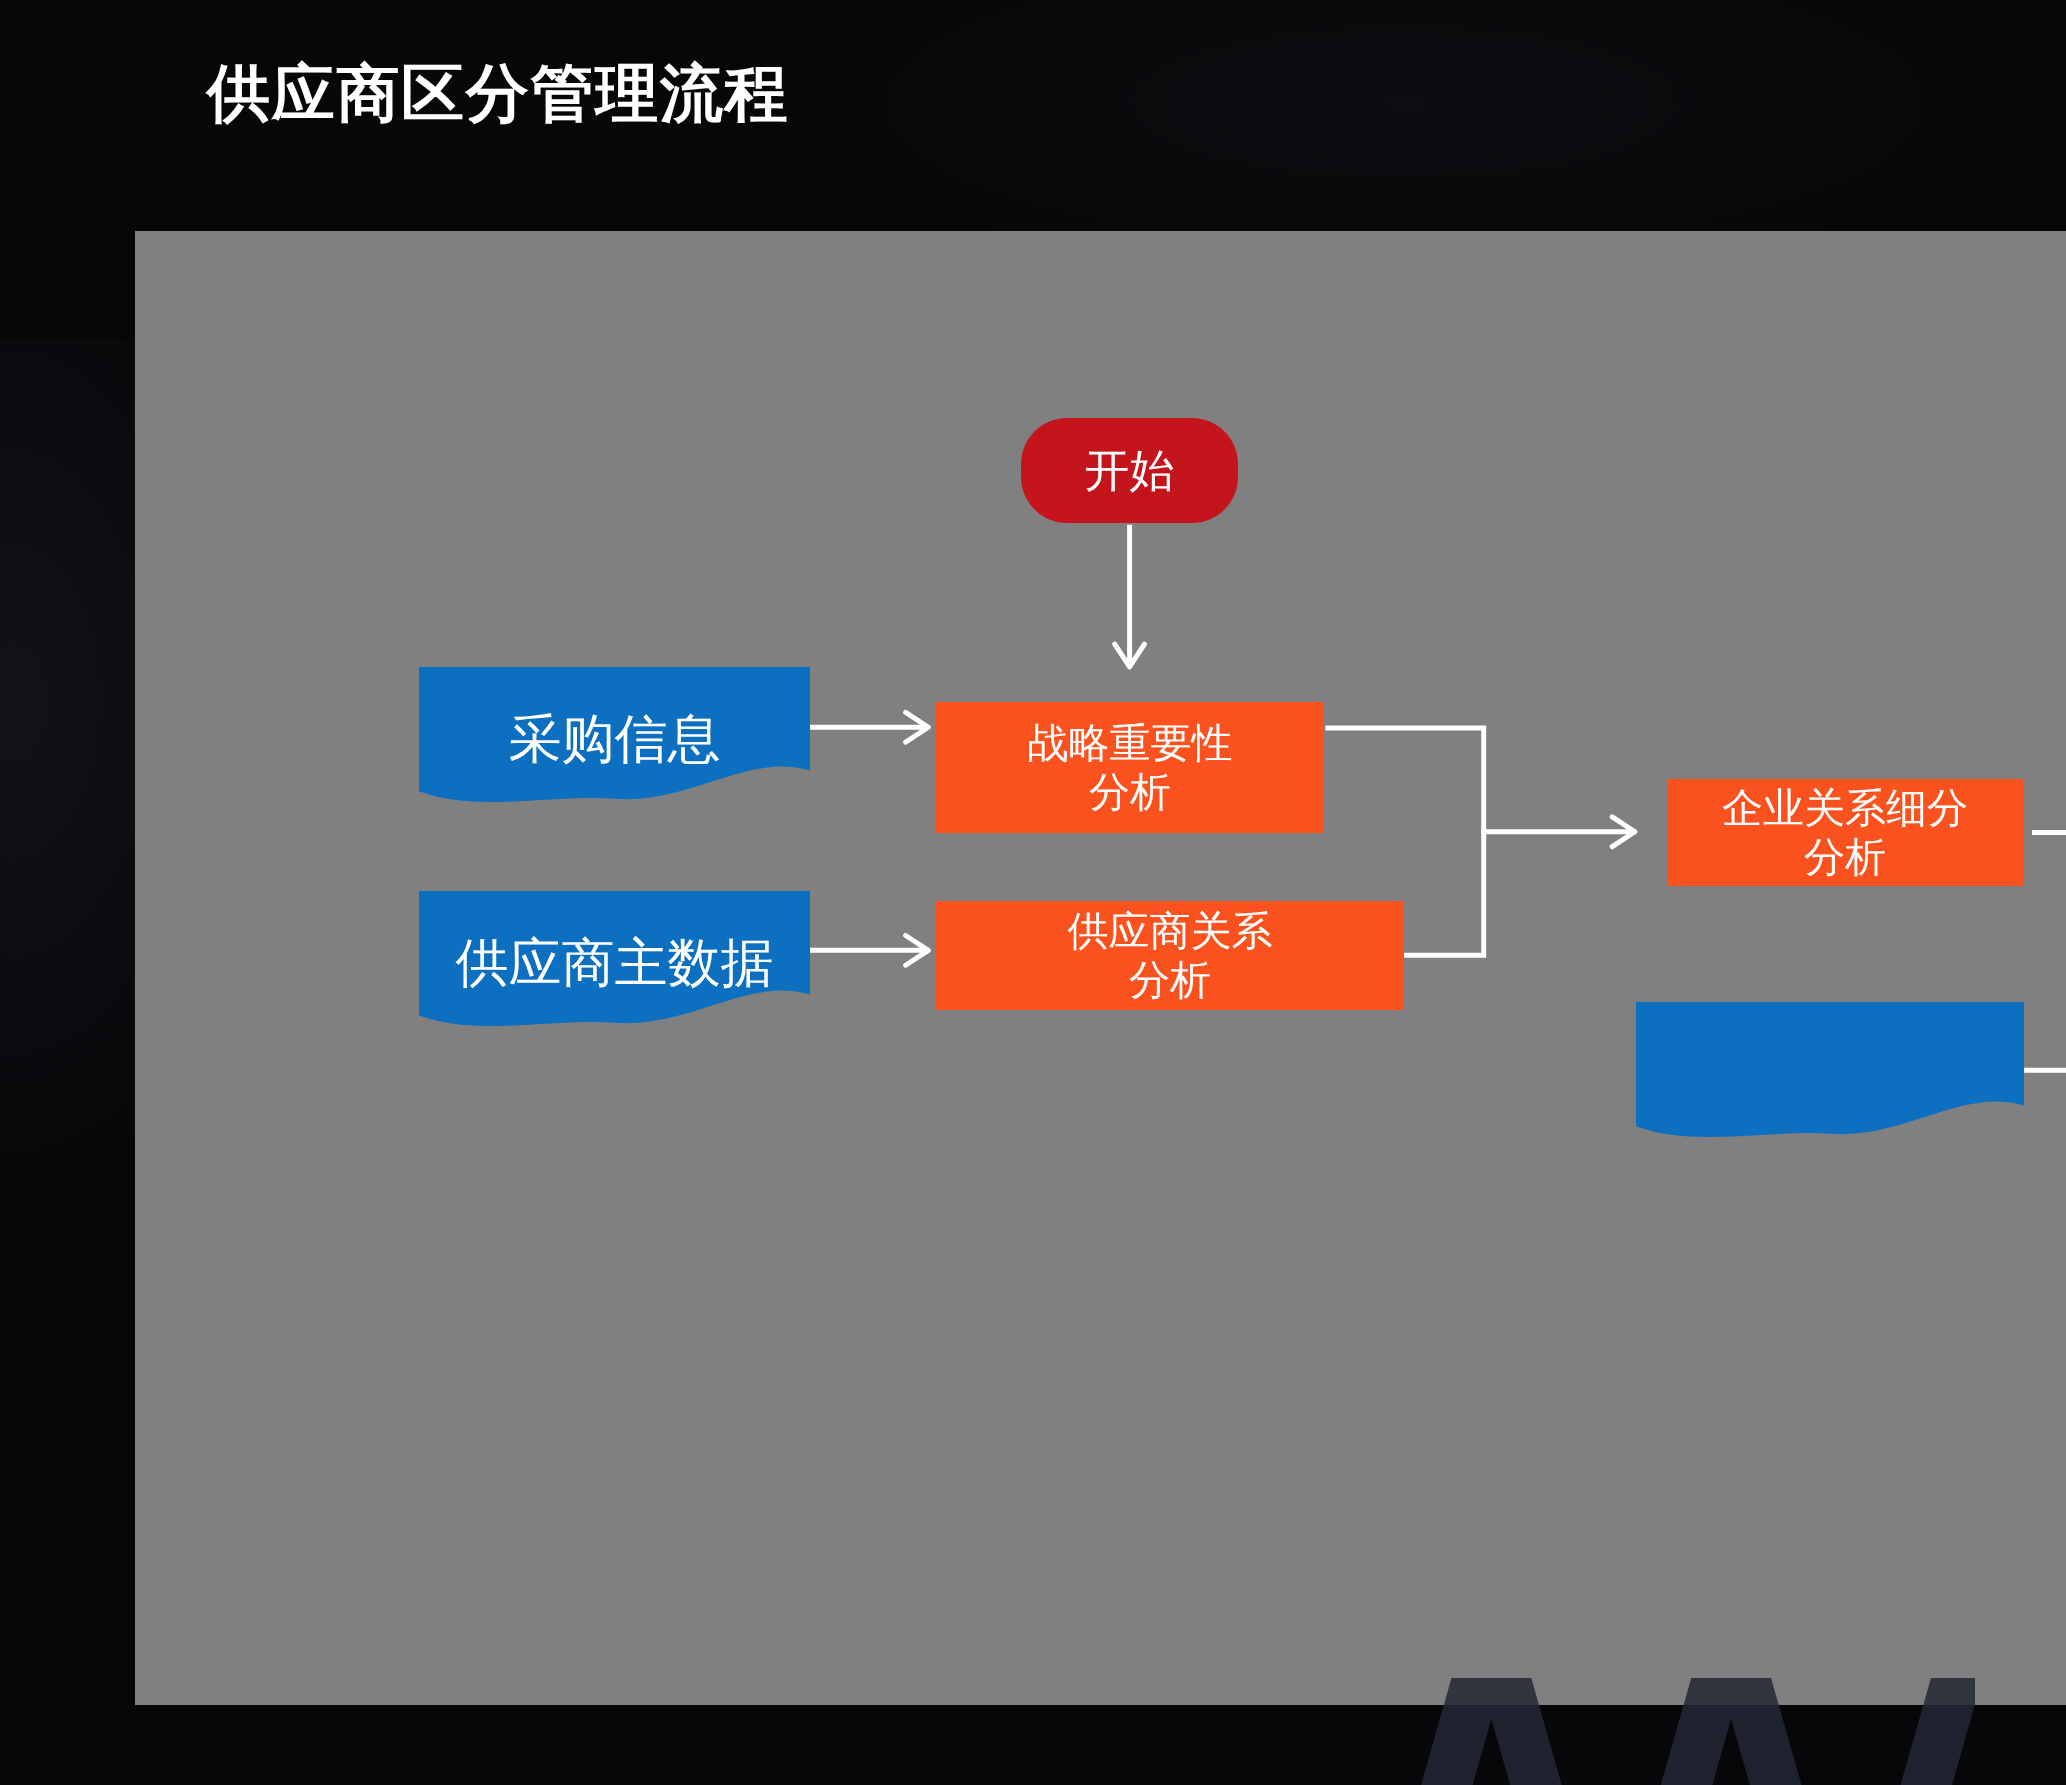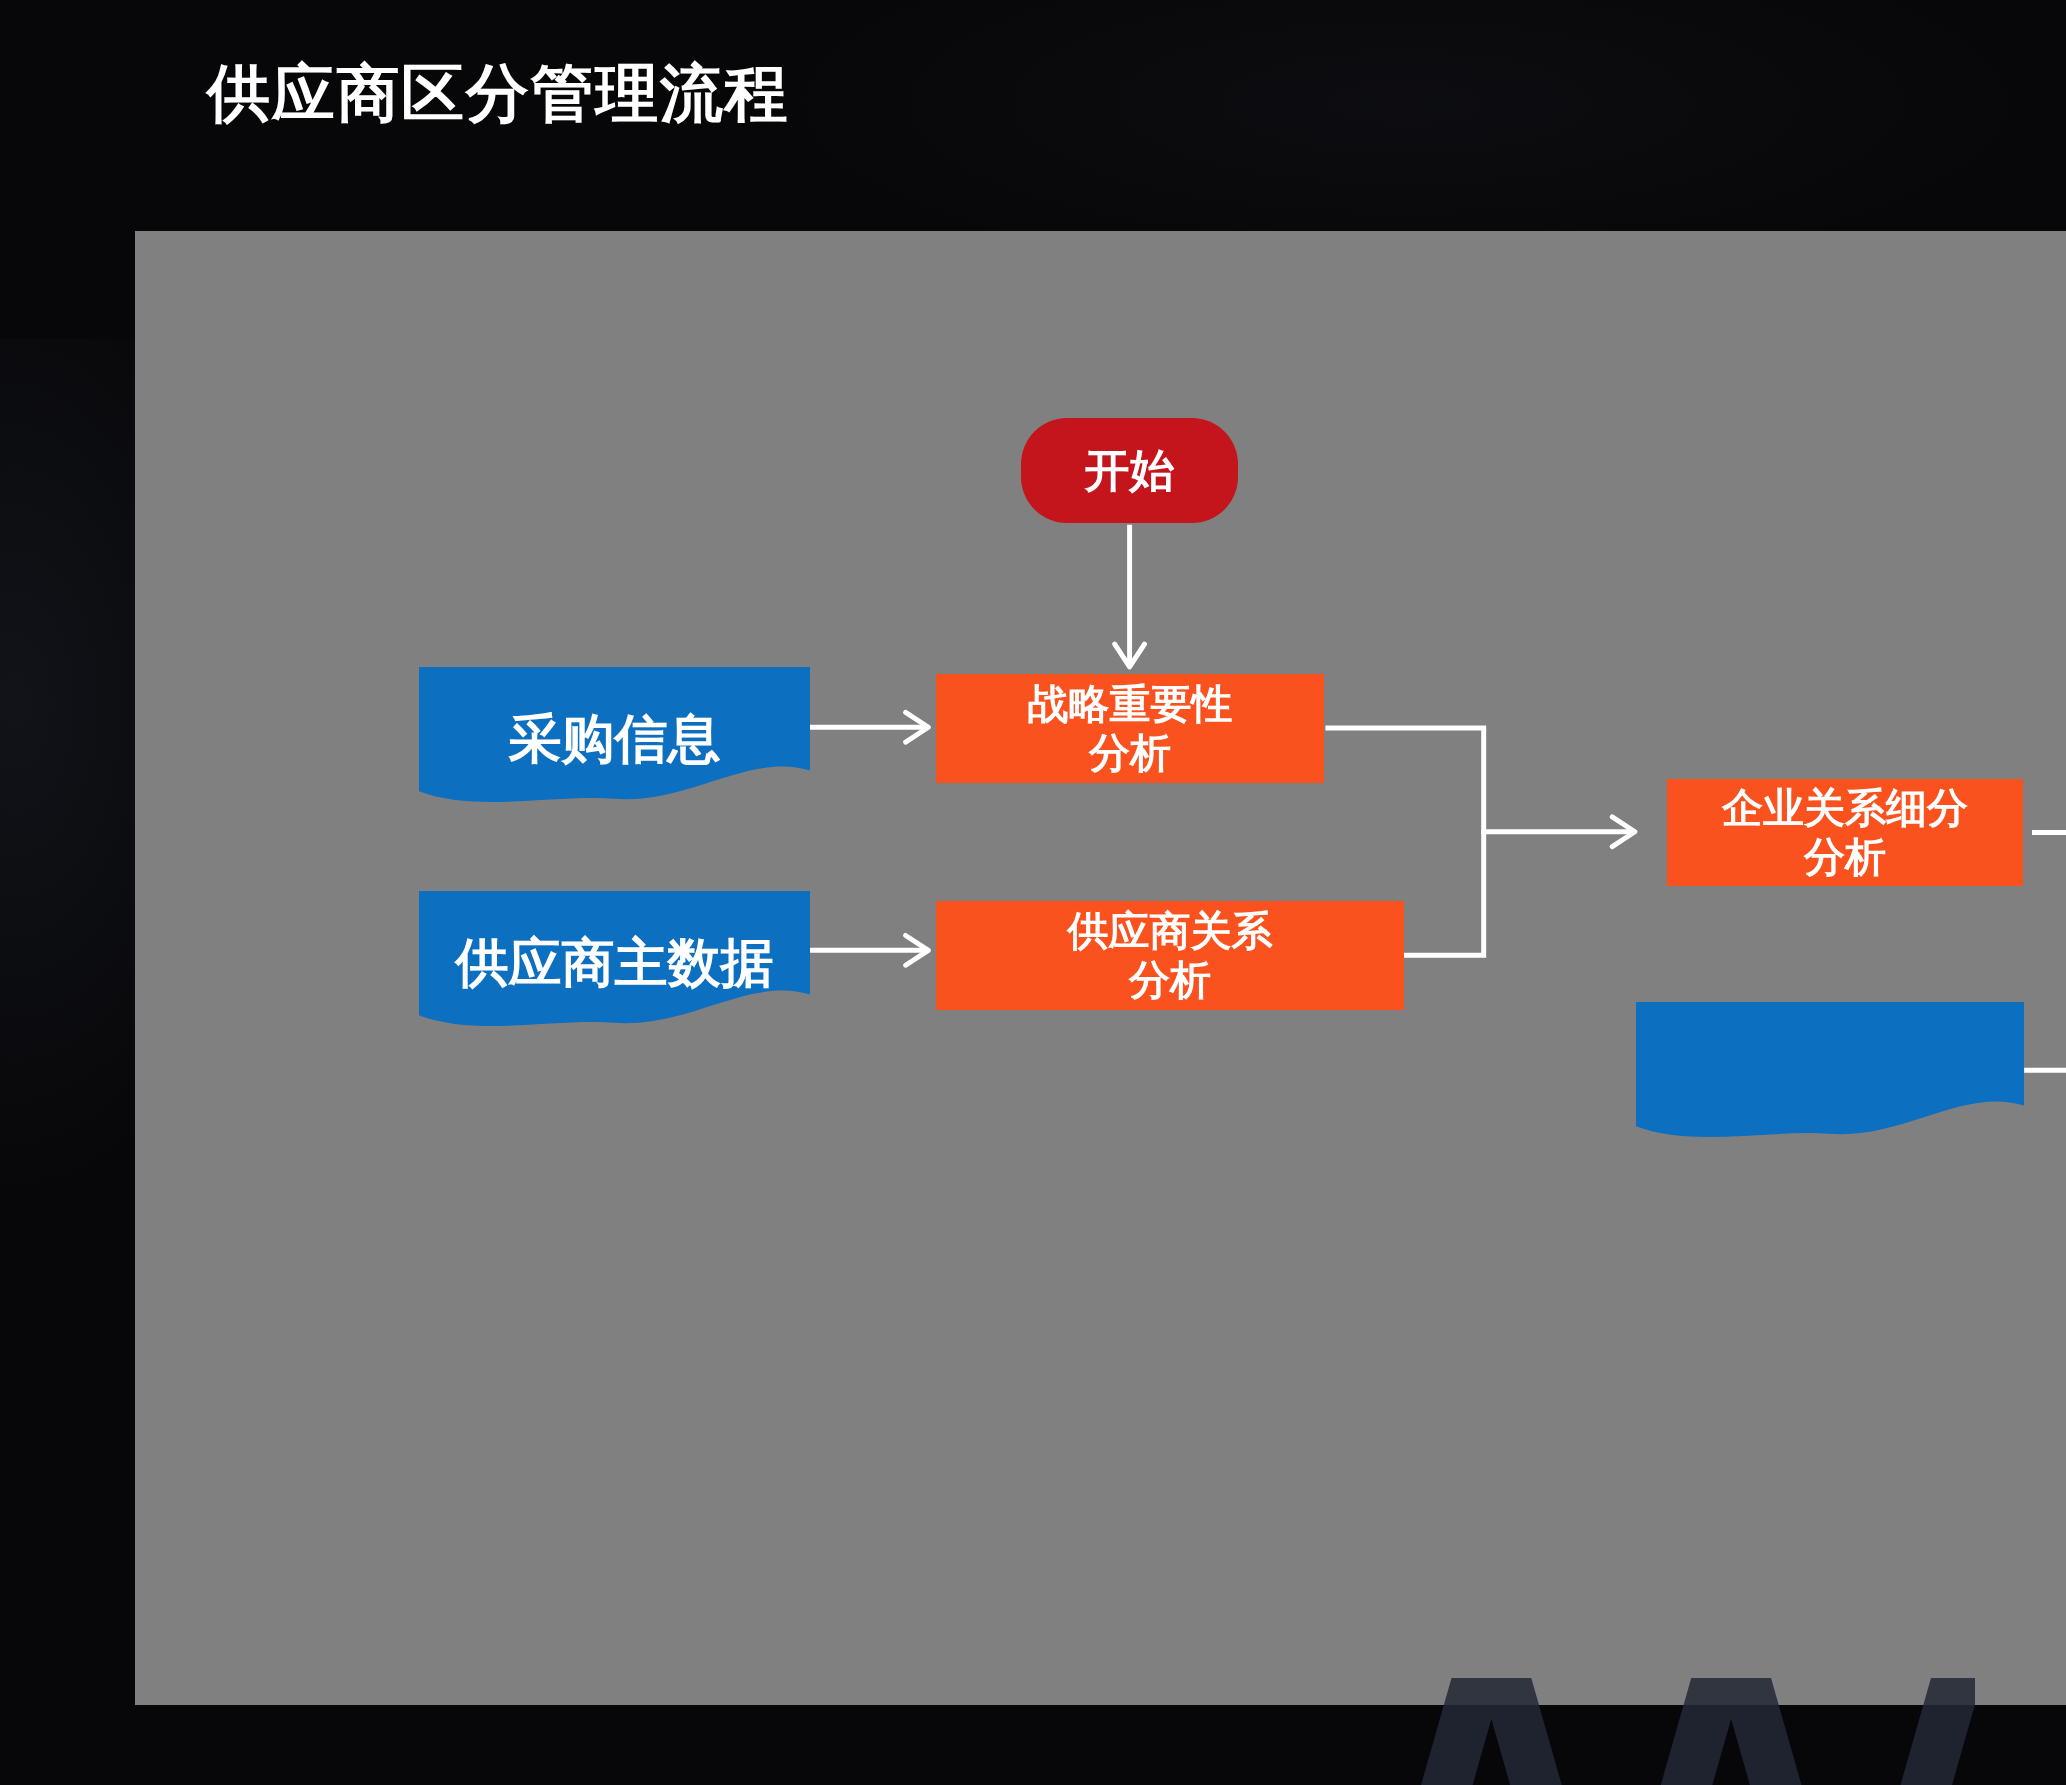--- a/index.html
+++ b/index.html
@@ -14,21 +14,21 @@
 
   .page-title{position:absolute;left:207px;top:62px;margin:0;
     font-size:63px;font-weight:900;color:var(--text,#fff);letter-spacing:1.7px;line-height:1;}
 
   .panel{position:absolute;left:135px;top:231px;width:2932px;height:1474px;
          background:var(--panel,#808080);}
 
   .connectors{position:absolute;left:0;top:0;width:3174px;height:1785px;pointer-events:none;}
 
   .node{position:absolute;display:flex;align-items:center;justify-content:center;
-        color:var(--text,#fff);font-weight:700;text-align:center;white-space:pre-line;}
+        color:var(--text,#fff);font-weight:400;text-align:center;white-space:pre-line;}
   .terminator{background:var(--red,#C4151C);font-size:45px;}
   .process{font-size:41px;line-height:1.18;}
   .process.orange{background:var(--orange,#F9521E);}
   .doc{background:none;}
   .doc .doc-shape{position:absolute;left:0;top:0;width:100%;height:100%;}
   .doc .doc-label{position:relative;z-index:1;width:100%;height:112px;display:flex;
                   align-items:center;justify-content:center;font-size:53px;}
   .watermark{position:absolute;left:1355px;top:1678px;width:620px;height:264px;opacity:.85;}
 </style>
 </head>
@@ -68,21 +68,21 @@
 
   <div class="node terminator" style="left:1021px;top:418px;width:217px;height:105px;border-radius:46px;">开始</div>
 
   <div class="node doc" style="left:419px;top:667px;width:391px;height:145px;">
     <svg class="doc-shape" viewBox="0 0 945 350" preserveAspectRatio="none">
       <path d="M0,0 H945 V250 C795,205 655,332 470,318 C320,308 135,352 0,300 Z" style="fill:var(--blue,#0D6FC0)"></path>
     </svg>
     <div class="doc-label">采购信息</div>
   </div>
 
-  <div class="node process orange" style="left:936px;top:674px;width:388px;height:109px;text-align:center;">战略重要性
+  <div class="node process orange" style="left:936px;top:702px;width:388px;height:131px;text-align:center;">战略重要性
 分析</div>
 
   <div class="node doc" style="left:419px;top:891px;width:391px;height:145px;">
     <svg class="doc-shape" viewBox="0 0 945 350" preserveAspectRatio="none">
       <path d="M0,0 H945 V250 C795,205 655,332 470,318 C320,308 135,352 0,300 Z" style="fill:var(--blue,#0D6FC0)"></path>
     </svg>
     <div class="doc-label">供应商主数据</div>
   </div>
 
   <div class="node process orange" style="left:936px;top:901px;width:468px;height:109px;">供应商关系

